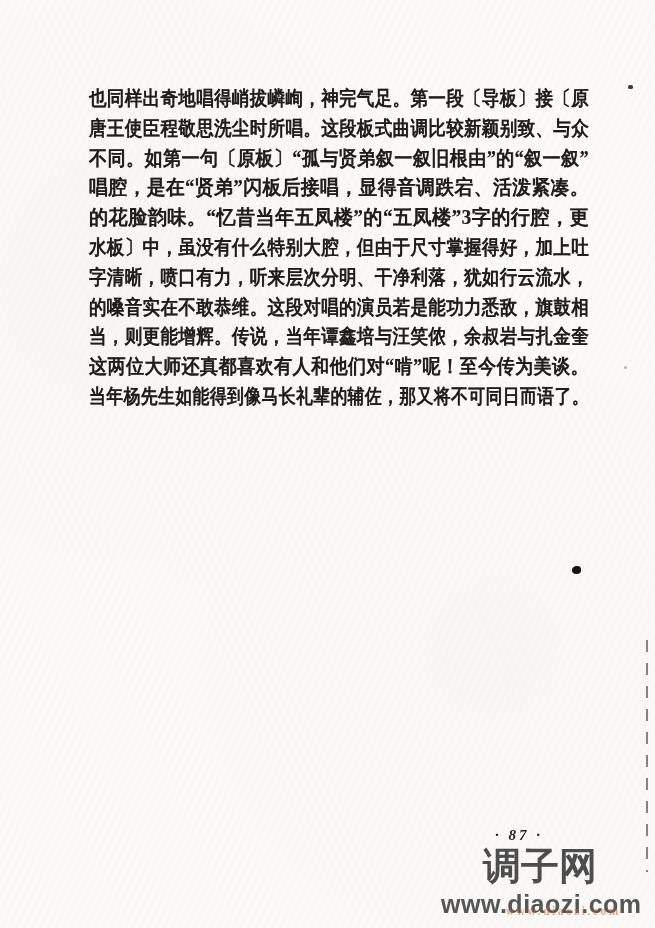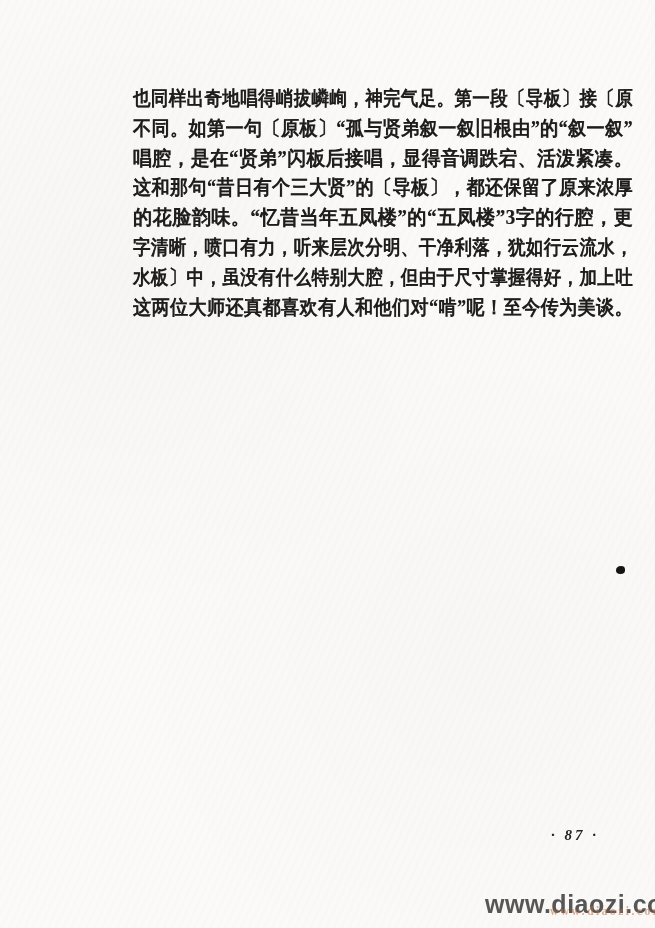--- a/index.html
+++ b/index.html
@@ -8,21 +8,21 @@
     font-family: "Liberation Serif", serif;
     position: relative;
     overflow: hidden;
     background-color: #fbfaf8;
     background-image:
       radial-gradient(circle at 20% 30%, rgba(120,110,95,0.03), transparent 40%),
       radial-gradient(circle at 75% 70%, rgba(120,110,95,0.025), transparent 45%),
       repeating-linear-gradient(115deg, rgba(90,85,75,0.012) 0 3px, transparent 3px 7px);
   }
   .page {
-    position: absolute; inset: 0; margin-left: 44px;
+    position: absolute; inset: 0;
   }
   
   .text-block {
     position: absolute;
     left: 89px; top: 84px;
     width: 500px;
   }
   .text-line {
     height: 29.8px;
     line-height: 29.8px;
@@ -45,21 +45,20 @@
     left: 572px; top: 566px;
     width: 9px; height: 8px;
     background: #141412;
     border-radius: 55% 45% 50% 50%;
   }
   
   .page-number {
     position: absolute;
     left: 495px; top: 827px;
     width: 72px;
-    text-align: center;
     font-family: "Liberation Serif", serif;
     font-style: italic;
     font-weight: 700;
     font-size: 15px;
     letter-spacing: 3px;
     color: #242422;
   }
   
   .wm-name {
     position: absolute;
@@ -112,33 +111,37 @@
     width: 3px; height: 3px; background: #8a8a85; border-radius: 50%; opacity: .6;
   }
 </style>
 </head>
 <body>
 
 <div class="page">
 
   <div class="text-block">
       <div class="text-line"><span class="fit" style="transform: scaleX(0.87108);">也同样出奇地唱得峭拔嶙峋，神完气足。第一段〔导板〕接〔原</span></div>
+      <div class="text-line"><span class="fit" style="transform: scaleX(0.87108);">唐王使臣程敬思洗尘时所唱。这段板式曲调比较新颖别致、与众</span></div>
       <div class="text-line"><span class="fit" style="transform: scaleX(0.901713);">不同。如第一句〔原板〕“孤与贤弟叙一叙旧根由”的“叙一叙”</span></div>
       <div class="text-line"><span class="fit" style="transform: scaleX(0.937207);">唱腔，是在“贤弟”闪板后接唱，显得音调跌宕、活泼紧凑。</span></div>
-      <div class="text-line"><span class="fit" style="transform: scaleX(0.902527);">这和那句“昔日有个三大贤”的〔导板〕，都还保留了原来浓厚</span></div>
       <div class="text-line"><span class="fit" style="transform: scaleX(0.954198);">的花脸韵味。“忆昔当年五凤楼”的“五凤楼”3字的行腔，更</span></div>
+      <div class="text-line"><span class="fit" style="transform: scaleX(0.87108);">水板〕中，虽没有什么特别大腔，但由于尺寸掌握得好，加上吐</span></div>
       <div class="text-line"><span class="fit" style="transform: scaleX(0.87108);">字清晰，喷口有力，听来层次分明、干净利落，犹如行云流水，</span></div>
-      <div class="text-line"><span class="fit" style="transform: scaleX(0.87108);">水板〕中，虽没有什么特别大腔，但由于尺寸掌握得好，加上吐</span></div>
+      <div class="text-line"><span class="fit" style="transform: scaleX(0.87108);">的嗓音实在不敢恭维。这段对唱的演员若是能功力悉敌，旗鼓相</span></div>
+      <div class="text-line"><span class="fit" style="transform: scaleX(0.87108);">当，则更能增辉。传说，当年谭鑫培与汪笑侬，余叔岩与扎金奎</span></div>
       <div class="text-line"><span class="fit" style="transform: scaleX(0.902527);">这两位大师还真都喜欢有人和他们对“啃”呢！至今传为美谈。</span></div>
+      <div class="text-line"><span class="fit" style="transform: scaleX(0.841043);">当年杨先生如能得到像马长礼辈的辅佐，那又将不可同日而语了。</span></div>
     </div>
 
   <div class="ink-dot"></div>
 
   <div class="page-number">· 87 ·</div>
 
+  <div class="wm-name">调子网</div>
 
   <div class="wm-url">www.diaozi.com</div>
 
   <div class="wm-ghost">www.diaozi.com</div>
 
   <div class="edge-line"></div>
   <div class="speck-a"></div>
   <div class="speck-b"></div>
 
 </div>

